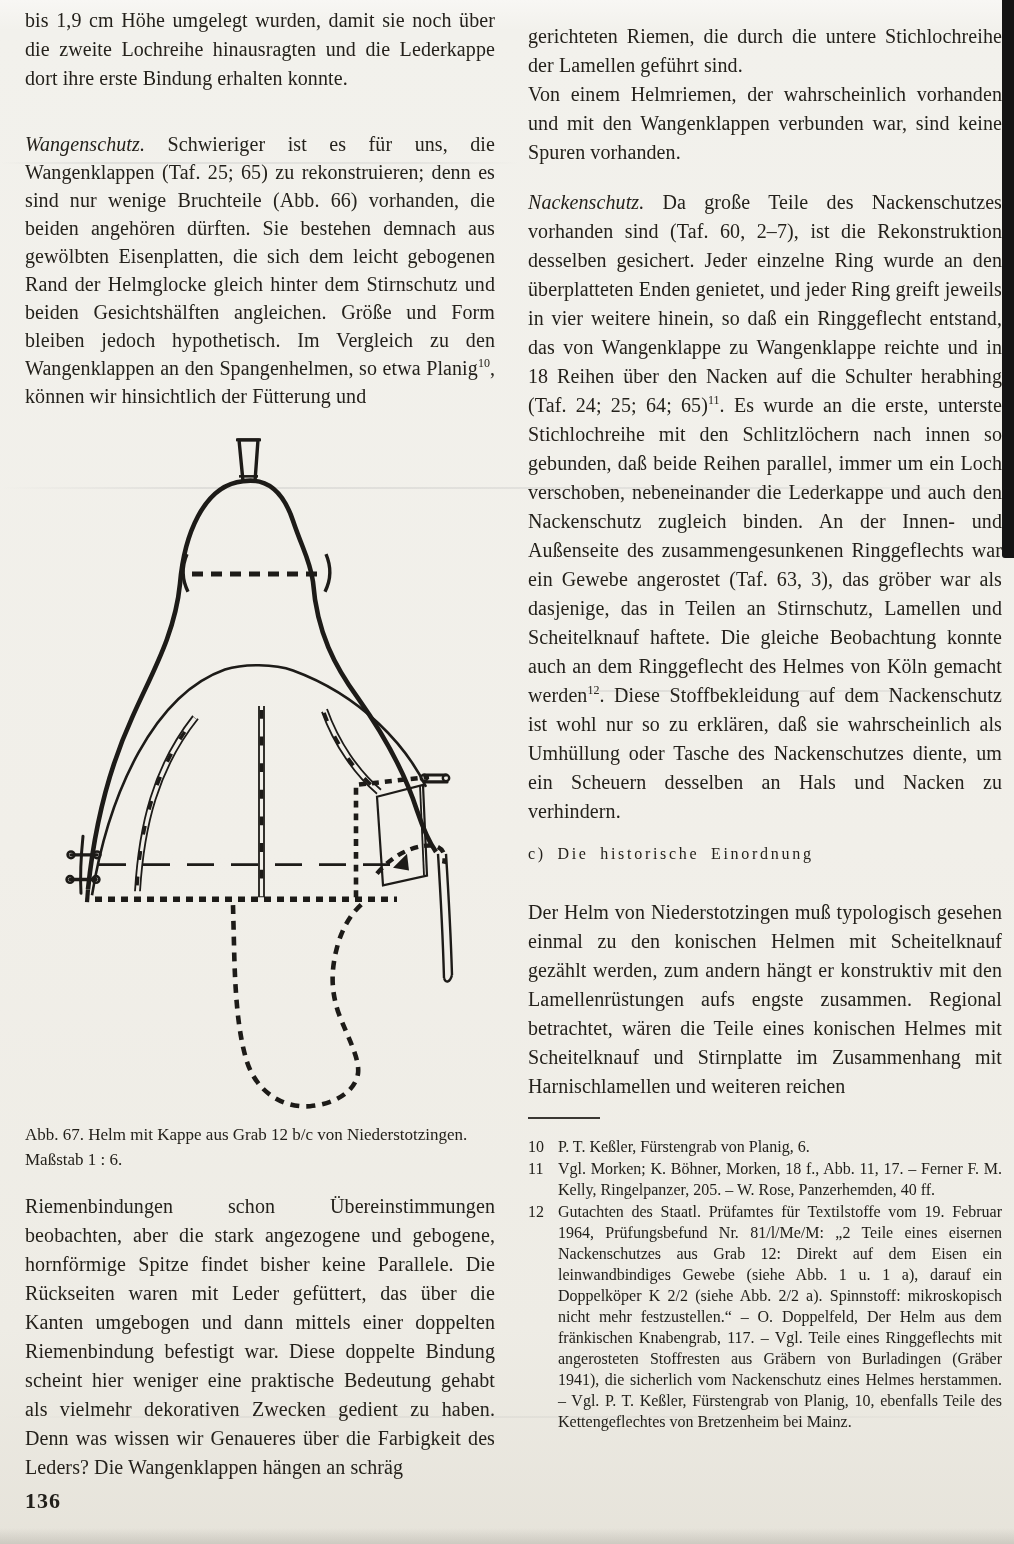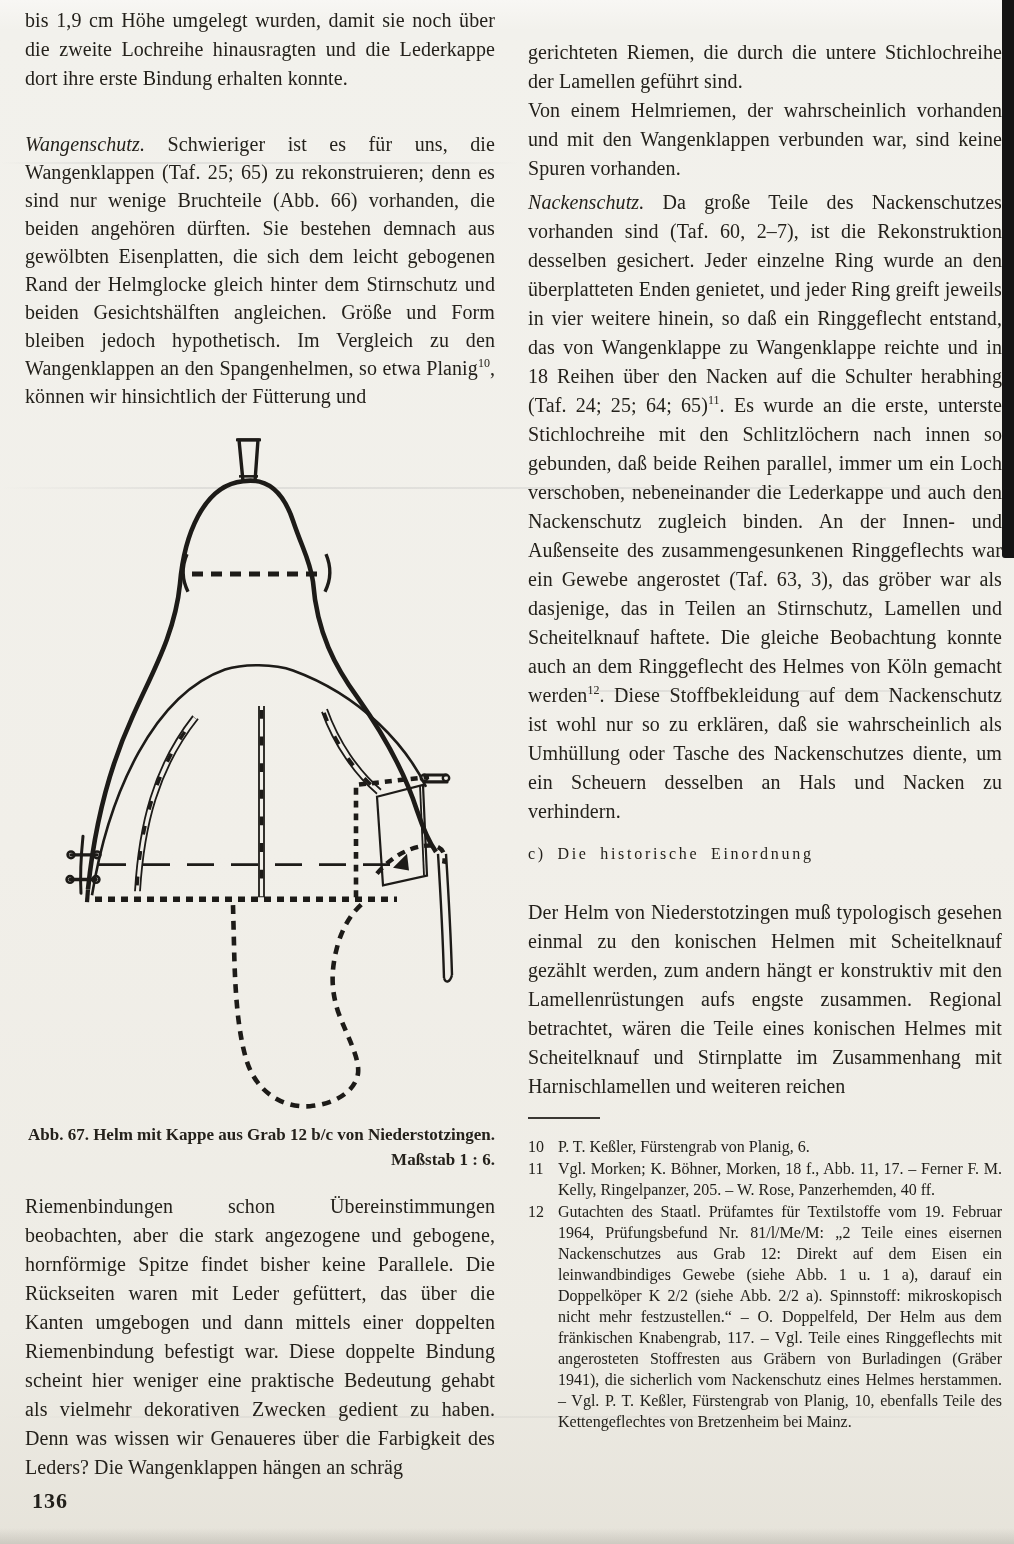--- a/index.html
+++ b/index.html
@@ -20,21 +20,21 @@
     font-size:20px;line-height:29px;text-align:justify;
     color:#24211b;letter-spacing:0.1px;
   }
   .tight{line-height:28px;}
   .italic{font-style:italic;}
   sup{font-size:0.60em;line-height:0;vertical-align:super;letter-spacing:0;}
   .section-heading{
     font-size:16px;letter-spacing:0.17em;word-spacing:0.30em;color:#24211b;
   }
   .caption{
-    font-size:17px;line-height:25px;text-align:right;color:#24211b;font-weight:bold;
+    font-size:17px;line-height:25px;text-align:left;color:#24211b;
   }
   .fn-sep{border-top:2px solid #3a3733;width:72px;}
   .footnotes{font-size:16px;line-height:21px;}
   .footnote{display:flex;margin:0 0 1px 0;}
   .fn-num{width:30px;flex:0 0 30px;}
   .fn-text{flex:1;text-align:justify;}
   .page-number{font-size:22px;font-weight:bold;letter-spacing:1px;}
   .crease{position:absolute;height:2px;background:linear-gradient(90deg,rgba(110,112,118,0.00),rgba(110,112,118,0.14) 20%,rgba(110,112,118,0.10) 80%,rgba(110,112,118,0.00));}
   .scan-strip{position:absolute;right:0;top:0;width:12px;height:558px;background:#141414;border-radius:0 0 0 3px;}
   .bottom-shadow{position:absolute;left:0;bottom:0;width:100%;height:16px;
@@ -140,23 +140,23 @@
          C317,505 327,489 339,479"></path>
   </svg>
 
   <div class="abs col-left" style="top:1122px;">
     <div class="caption">Abb. 67. Helm mit Kappe aus Grab 12 b/c von Niederstotzingen.</div>
     <div class="caption">Maßstab 1 : 6.</div>
   </div>
 
   <div class="abs col-left body-text" style="top:1192px;">Riemenbindungen schon Übereinstimmungen beobachten, aber die stark angezogene und gebogene, hornförmige Spitze findet bisher keine Parallele. Die Rückseiten waren mit Leder gefüttert, das über die Kanten umgebogen und dann mittels einer doppelten Riemenbindung befestigt war. Diese doppelte Bindung scheint hier weniger eine praktische Bedeutung gehabt als vielmehr dekorativen Zwecken gedient zu haben. Denn was wissen wir Genaueres über die Farbigkeit des Leders? Die Wangenklappen hängen an schräg</div>
 
-  <div class="abs page-number" style="left:32px;top:1488px;">136</div>
+  <div class="abs page-number" style="left:25px;top:1488px;">136</div>
 
-  <div class="abs col-right body-text" style="top:22px;margin-top:16px;">
+  <div class="abs col-right body-text" style="top:22px;">
     <div>gerichteten Riemen, die durch die untere Stichlochreihe der Lamellen geführt sind.</div>
     <div>Von einem Helmriemen, der wahrscheinlich vorhanden und mit den Wangenklappen verbunden war, sind keine Spuren vorhanden.</div>
   </div>
 
   <div class="abs col-right body-text" style="top:188px;"><span class="italic">Nackenschutz.</span><span> Da große Teile des Nackenschutzes vorhanden sind (Taf. 60, 2–7), ist die Rekonstruktion desselben gesichert. Jeder einzelne Ring wurde an den überplatteten Enden genietet, und jeder Ring greift jeweils in vier weitere hinein, so daß ein Ringgeflecht entstand, das von Wangenklappe zu Wangenklappe reichte und in 18 Reihen über den Nacken auf die Schulter herabhing (Taf. 24; 25; 64; 65)</span><sup>11</sup><span>. Es wurde an die erste, unterste Stichlochreihe mit den Schlitzlöchern nach innen so gebunden, daß beide Reihen parallel, immer um ein Loch verschoben, nebeneinander die Lederkappe und auch den Nackenschutz zugleich binden. An der Innen- und Außenseite des zusammengesunkenen Ringgeflechts war ein Gewebe angerostet (Taf. 63, 3), das gröber war als dasjenige, das in Teilen an Stirnschutz, Lamellen und Scheitelknauf haftete. Die gleiche Beobachtung konnte auch an dem Ringgeflecht des Helmes von Köln gemacht werden</span><sup>12</sup><span>. Diese Stoffbekleidung auf dem Nackenschutz ist wohl nur so zu erklären, daß sie wahrscheinlich als Umhüllung oder Tasche des Nackenschutzes diente, um ein Scheuern desselben an Hals und Nacken zu verhindern.</span></div>
 
   <div class="abs col-right section-heading" style="top:845px;">c) Die historische Einordnung</div>
 
   <div class="abs col-right body-text" style="top:898px;">Der Helm von Niederstotzingen muß typologisch gesehen einmal zu den konischen Helmen mit Scheitelknauf gezählt werden, zum andern hängt er konstruktiv mit den Lamellenrüstungen aufs engste zusammen. Regional betrachtet, wären die Teile eines konischen Helmes mit Scheitelknauf und Stirnplatte im Zusammenhang mit Harnischlamellen und weiteren reichen</div>
 

